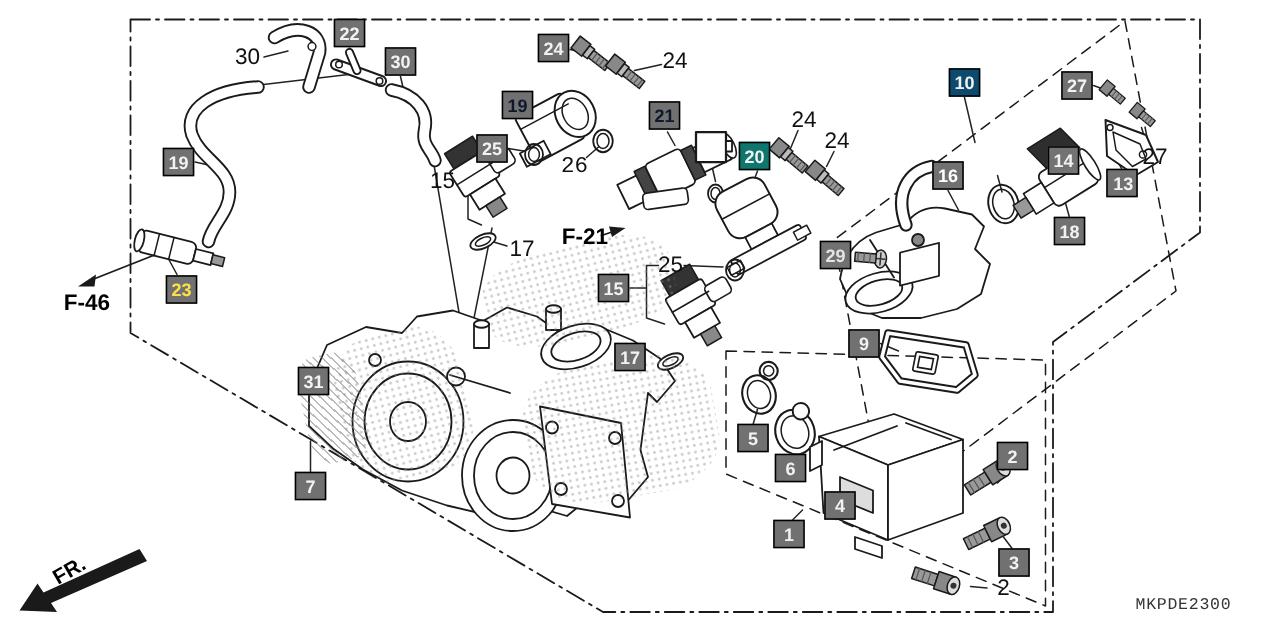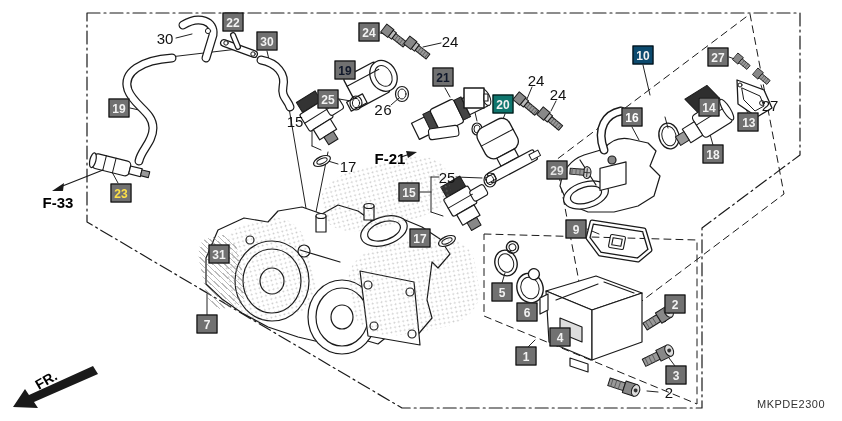--- a/index.html
+++ b/index.html
@@ -357,37 +357,37 @@
       <div class="callout-box" style="left: 643px; top: 55px; background: #0c4a6e; border: 1px solid rgb(0, 0, 0); color: rgb(242, 242, 242);">10</div>
       <div class="callout-box" style="left: 718px; top: 57px; background: rgb(113, 113, 113); border: 1px solid rgb(0, 0, 0); color: rgb(242, 242, 242);">27</div>
       <div class="callout-box" style="left: 665px; top: 107px; background: #737373; border: 1px solid rgb(0, 0, 0); color: rgb(242, 242, 242); margin-left: 44px;">14</div>
       <div class="callout-box" style="left: 632px; top: 117px; background: rgb(113, 113, 113); border: 1px solid rgb(0, 0, 0); color: #ffffff;">16</div>
       <div class="callout-box" style="left: 748px; top: 122px; background: rgb(113, 113, 113); border: 1px solid rgb(0, 0, 0); color: rgb(242, 242, 242); text-align: right;">13</div>
       <div class="callout-box" style="left: 713px; top: 154px; background: rgb(113, 113, 113); border: 1px solid rgb(0, 0, 0); color: rgb(242, 242, 242);">18</div>
       <div class="callout-box" style="left: 557px; top: 170px; background: rgb(113, 113, 113); border: 1px solid rgb(0, 0, 0); color: #e5e5e5;">29</div>
       <div class="callout-box" style="left: 576px; top: 229px; background: rgb(113, 113, 113); border: 1px solid rgb(0, 0, 0); color: rgb(242, 242, 242);">9</div>
       <div class="callout-box" style="left: 409px; top: 192px; background: rgb(113, 113, 113); border: 1px solid rgb(0, 0, 0); color: rgb(242, 242, 242);">15</div>
       <div class="callout-box" style="left: 420px; top: 238px; background: rgb(113, 113, 113); border: 1px solid rgb(0, 0, 0); color: rgb(242, 242, 242);">17</div>
-      <div class="callout-box" style="left: 219px; top: 254px; background: rgb(113, 113, 113); border: 1px solid rgb(0, 0, 0); color: rgb(242, 242, 242); text-align: center;">31</div>
+      <div class="callout-box" style="left: 209px; top: 254px; background: rgb(113, 113, 113); border: 1px solid rgb(0, 0, 0); color: rgb(242, 242, 242); text-align: center;">31</div>
       <div class="callout-box" style="left: 207px; top: 324px; background: rgb(113, 113, 113); border: 1px solid rgb(0, 0, 0); color: rgb(242, 242, 242);">7</div>
       <div class="callout-box" style="left: 502px; top: 292px; background: rgb(113, 113, 113); border: 1px solid rgb(0, 0, 0); color: rgb(242, 242, 242);">5</div>
       <div class="callout-box" style="left: 527px; top: 312px; background: rgb(113, 113, 113); border: 1px solid rgb(0, 0, 0); color: rgb(242, 242, 242);">6</div>
       <div class="callout-box" style="left: 560px; top: 337px; background: rgb(113, 113, 113); border: 1px solid rgb(0, 0, 0); color: rgb(242, 242, 242);">4</div>
       <div class="callout-box" style="left: 526px; top: 356px; background: rgb(113, 113, 113); border: 1px solid rgb(0, 0, 0); color: rgb(242, 242, 242);">1</div>
       <div class="callout-box" style="left: 675px; top: 304px; background: rgb(113, 113, 113); border: 1px solid rgb(0, 0, 0); color: rgb(242, 242, 242);">2</div>
       <div class="callout-box" style="left: 676px; top: 375px; background: rgb(113, 113, 113); border: 1px solid rgb(0, 0, 0); color: rgb(242, 242, 242);">3</div>
       <div class="plain-label" style="left: 165px; top: 38px; color: rgb(17, 17, 17);">30</div>
       <div class="plain-label" style="left: 450px; top: 41px; color: rgb(17, 17, 17);">24</div>
       <div class="plain-label" style="left: 536px; top: 80px; color: rgb(17, 17, 17);">24</div>
       <div class="plain-label" style="left: 558px; top: 94px; color: rgb(17, 17, 17);">24</div>
       <div class="plain-label" style="left: 383px; top: 111px; color: rgb(17, 17, 17); font-family: Liberation Mono, monospace;">26</div>
       <div class="plain-label" style="left: 295px; top: 121px; color: rgb(17, 17, 17);">15</div>
       <div class="plain-label" style="left: 348px; top: 166px; color: rgb(17, 17, 17);">17</div>
       <div class="plain-label" style="left: 447px; top: 177px; color: rgb(17, 17, 17);">25</div>
       <div class="plain-label" style="left: 770px; top: 105px; color: rgb(17, 17, 17);">27</div>
       <div class="plain-label" style="left: 669px; top: 392px; color: rgb(17, 17, 17);">2</div>
     </div>
 
-  <div class="ref-label" style="left:58px;top:202px;">F-33</div>
+  <div class="ref-label" style="left:58px;top:202px;">F-46</div>
   <div class="ref-label" style="left:390px;top:158px;">F-21</div>
   <div class="fr-label" style="left:46px;top:380px;">FR.</div>
-  <div class="code-label" style="left:757px;top:398px;">MKPDE2300</div>
+  <div class="code-label" style="left:757px;top:398px;font-family:Liberation Mono, monospace;">MKPDE2300</div>
 </div>
 
 </body></html>

